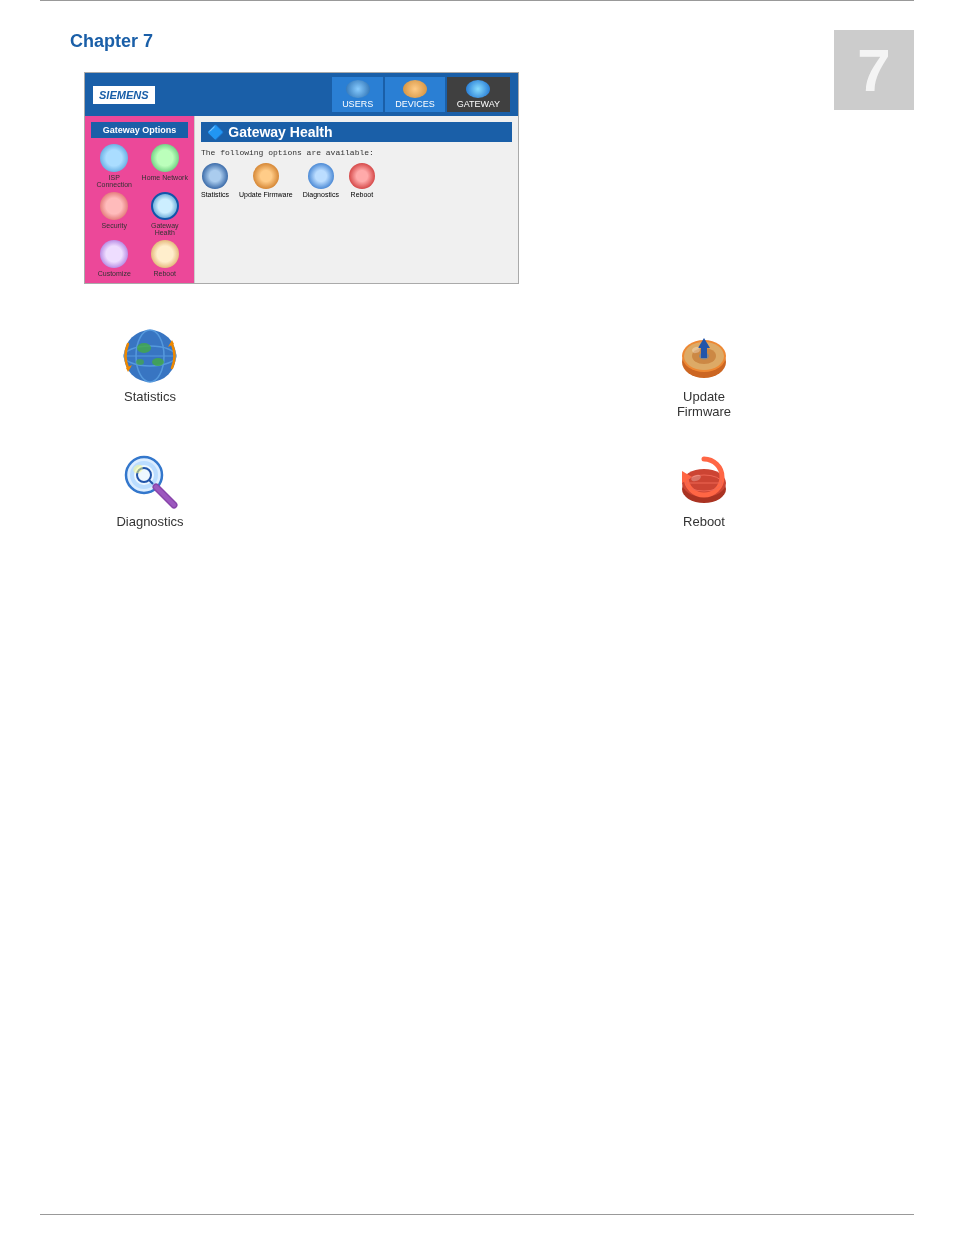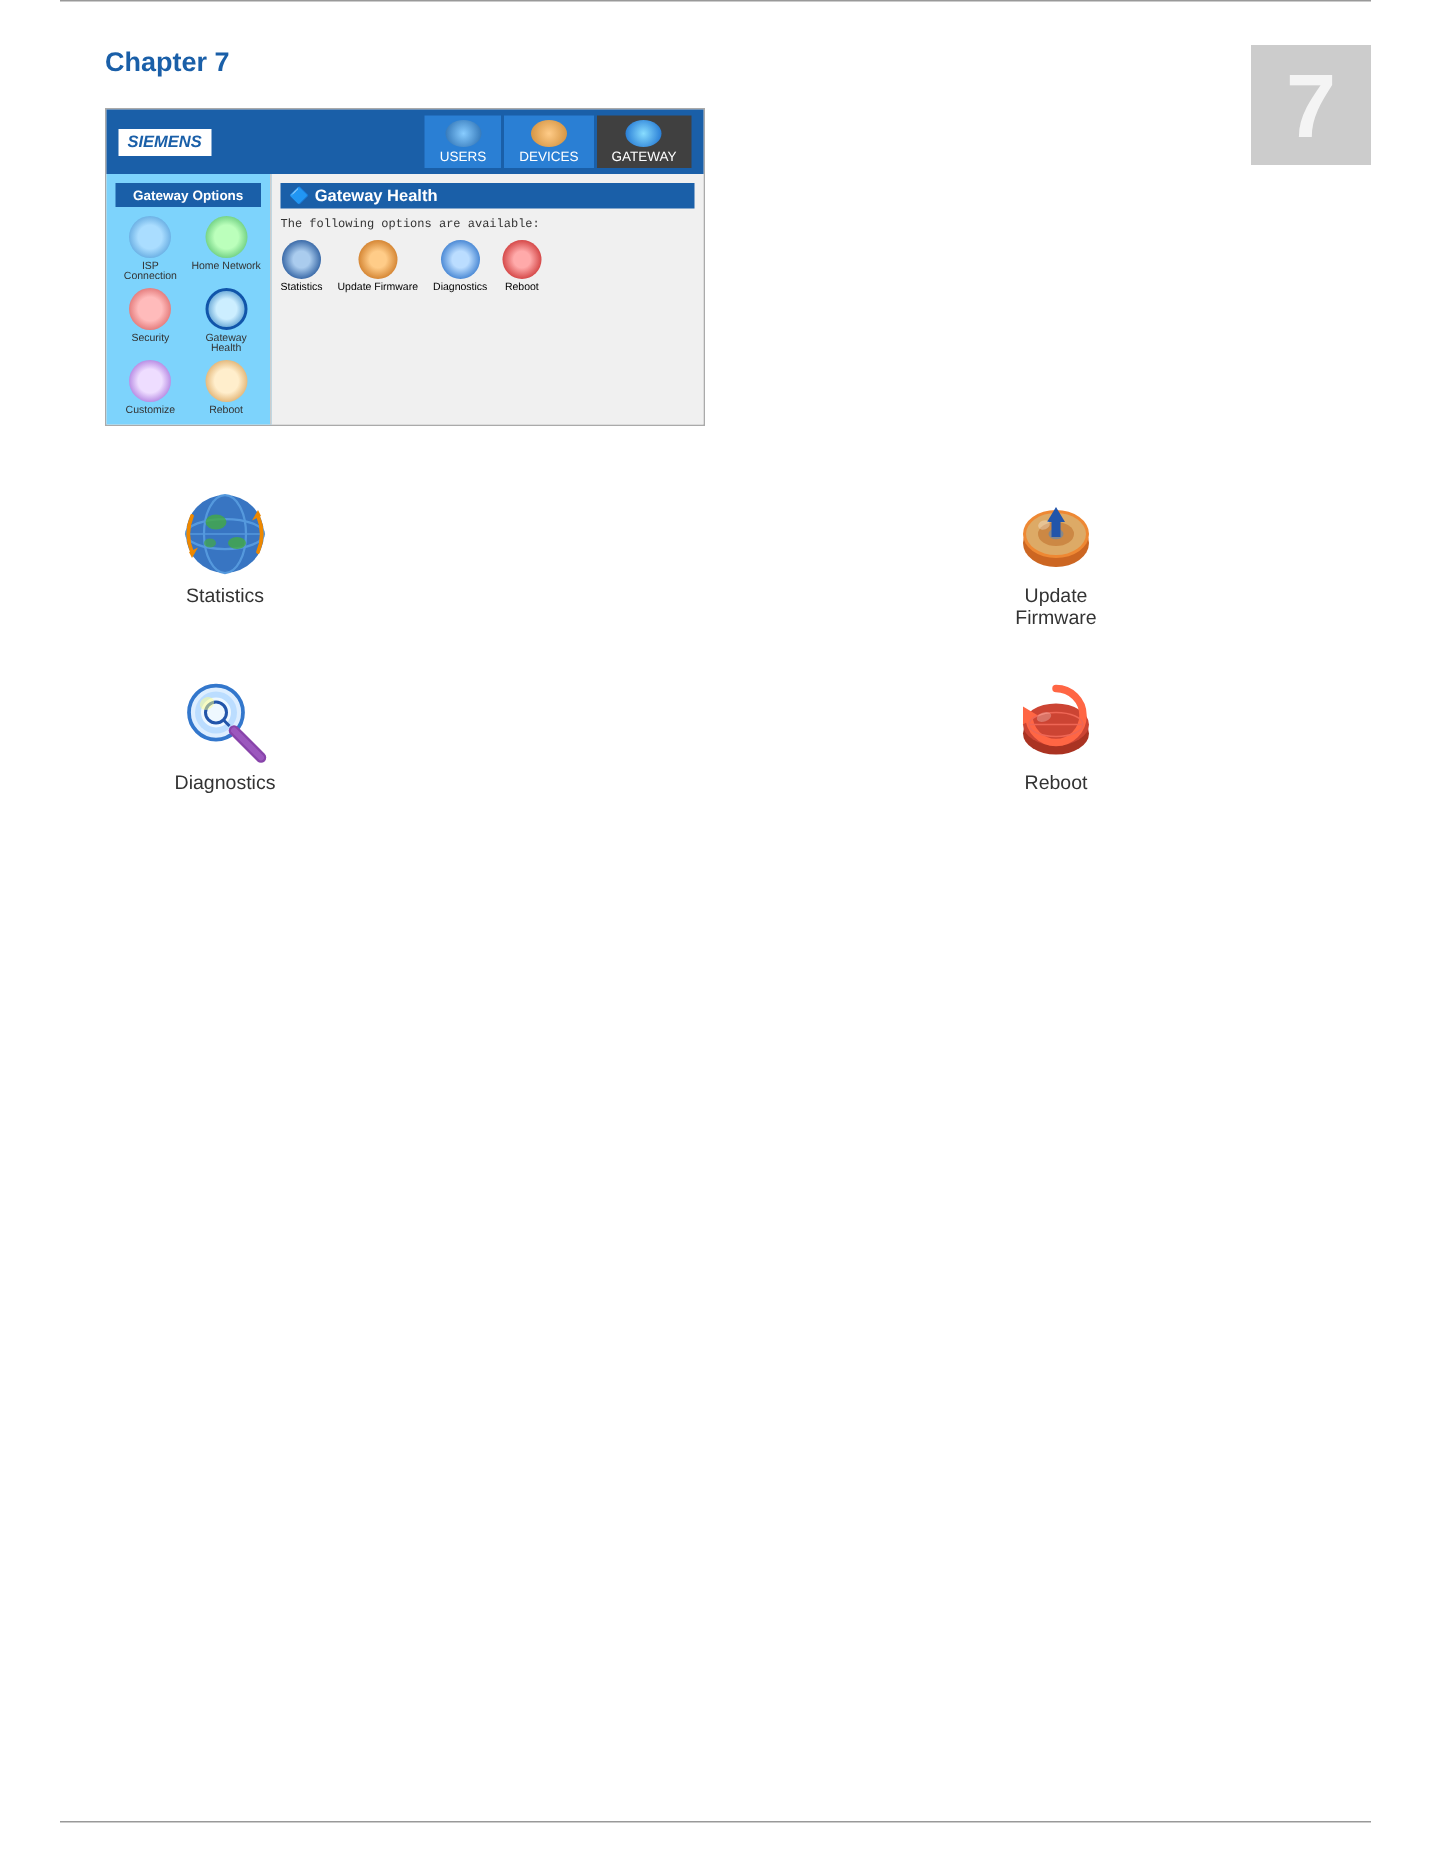--- a/index.html
+++ b/index.html
@@ -50,23 +50,23 @@
     }
     .chapter-badge span {
       font-size: 60px;
       font-weight: bold;
       color: #ffffff;
       opacity: 0.8;
     }
 
     
     .screenshot-container {
-      margin: 20px 0 40px 0;
+      margin: 20px 0 40px 14px;
       border: 1px solid #aaa;
-      width: 400px;
+      width: 435px;
       background: #e8e8e8;
       font-size: 10px;
     }
 
     
     .router-header {
       background: #1a5fa8;
       display: flex;
       align-items: center;
       padding: 4px 8px;
@@ -104,21 +104,21 @@
       background: #aaddff;
     }
 
     .router-body {
       display: flex;
       background: #f0f0f0;
     }
 
     .router-sidebar {
       width: 110px;
-      background: #7dd3fc;
+      background: #ec4899;
       border-right: 1px solid #ccc;
       padding: 6px;
     }
     .router-sidebar-title {
       background: #1a5fa8;
       color: white;
       font-size: 9px;
       font-weight: bold;
       text-align: center;
       padding: 3px;
@@ -149,21 +149,21 @@
       background: #d0e8ff;
     }
 
     .router-main {
       flex: 1;
       padding: 6px;
     }
     .router-main-title {
       background: #1a5fa8;
       color: white;
-      font-size: 11px;
+      font-size: 14px;
       font-weight: bold;
       padding: 2px 6px;
       margin-bottom: 6px;
     }
     .router-desc {
       font-size: 8px;
       color: #333;
       margin-bottom: 8px;
       line-height: 1.4;
     }

